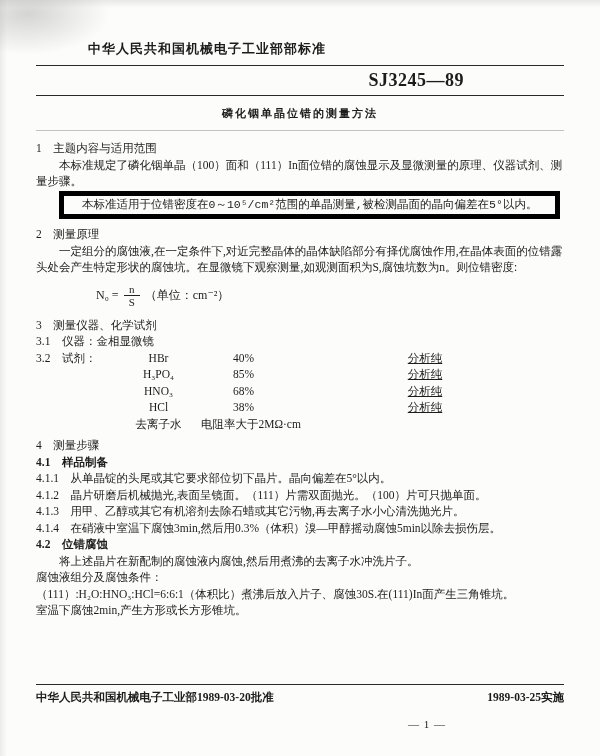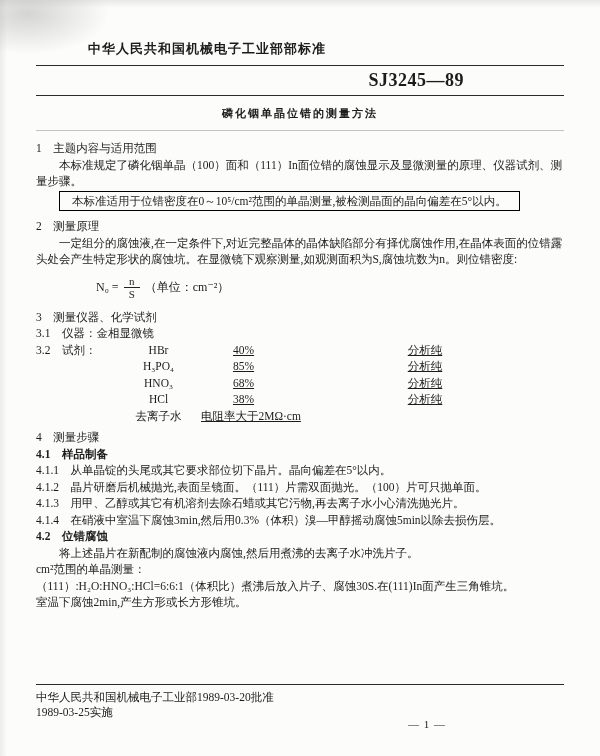--- a/index.html
+++ b/index.html
@@ -26,40 +26,40 @@
   .rule { height:0; border-top:1px solid #2a2a2a; }
   .std-no { font-size:18px; font-weight:bold; text-align:right; padding:4px 100px 4px 0; letter-spacing:0.5px; }
   .doc-title { text-align:center; font-size:11px; font-weight:bold; letter-spacing:2px; margin:10px 0 9px 0; }
   .rule-thin { height:0; border-top:1px solid #c2c2be; margin-bottom:9px; }
 
   .body-text { font-size:11.5px; line-height:16.5px; }
   .sec-head { font-weight:normal; margin-top:5px; }
   .para-indent { text-indent:2em; }
   .boxed {
     margin-left:2em; margin-top:1px; margin-bottom:2px;
-    border:1px solid #000000; padding:1px 12px; display:inline-block;
+    border:5px solid #000000; padding:1px 18px; display:inline-block;font-family:Liberation Mono, monospace;
   }
   .bold-line { font-weight:bold; }
 
   .formula { margin:7px 0 8px 60px; display:flex; align-items:center; font-size:12px; }
   .frac { display:inline-flex; flex-direction:column; align-items:center; margin:0 5px; font-size:11px; line-height:1.15; }
   .frac .den { border-top:1px solid #222; padding:0 5px; }
   .frac .num { padding:0 5px; }
 
   .reagent-block { display:flex; }
   .reagent-label { width:80px; flex:0 0 80px; }
   .reagent-rows { flex:1; }
   .reagent-row { display:flex; white-space:nowrap;text-align:center; }
   .rg-name { width:85px; flex:0 0 85px; }
-  .rg-conc { min-width:85px; flex:0 0 auto; width:85px;text-decoration:underline; }
+  .rg-conc { min-width:85px; flex:0 0 auto; width:85px; }
   .rg-grade { flex:1;text-decoration:underline; }
 
   .doc-footer { position:absolute; left:36px; right:36px; bottom:0; height:72px; }
   .footer-rule { border-top:1px solid #2a2a2a; margin-bottom:5px; }
-  .footer-line { display:flex; justify-content:space-between; font-size:11.5px; font-weight:normal;flex-direction:column; }
+  .footer-line { display:flex; justify-content:space-between; font-size:11.5px; font-weight:bold; }
   .page-no { position:absolute; right:118px; bottom:26px; font-size:11px; letter-spacing:1px; }
 </style>
 </head>
 <body>
 
 <div class="page">
   <div class="artifact-tl"></div>
   <div class="artifact-top"></div>
   <div class="artifact-left"></div>
 
@@ -123,21 +123,21 @@
     </div>
 
     <div class="sec-head">4　测量步骤</div>
     <div class="bold-line">4.1　样品制备</div>
     <div>4.1.1　从单晶锭的头尾或其它要求部位切下晶片。晶向偏差在5°以内。</div>
     <div>4.1.2　晶片研磨后机械抛光,表面呈镜面。（111）片需双面抛光。（100）片可只抛单面。</div>
     <div>4.1.3　用甲、乙醇或其它有机溶剂去除石蜡或其它污物,再去离子水小心清洗抛光片。</div>
     <div>4.1.4　在硝液中室温下腐蚀3min,然后用0.3%（体积）溴—甲醇摇动腐蚀5min以除去损伤层。</div>
     <div class="bold-line">4.2　位错腐蚀</div>
     <div class="para-indent">将上述晶片在新配制的腐蚀液内腐蚀,然后用煮沸的去离子水冲洗片子。</div>
-    <div>cm²范围的单晶测量：</div>
+    <div>腐蚀液组分及腐蚀条件：</div>
     <div>（111）:H₂O:HNO₃:HCl=6:6:1（体积比）煮沸后放入片子、腐蚀30S.在(111)In面产生三角锥坑。</div>
     <div>室温下腐蚀2min,产生方形或长方形锥坑。</div>
 
   </div>
 
   <div class="doc-footer">
     <div class="footer-rule"></div>
     <div class="footer-line">
       <span>中华人民共和国机械电子工业部1989-03-20批准</span>
       <span>1989-03-25实施</span>

